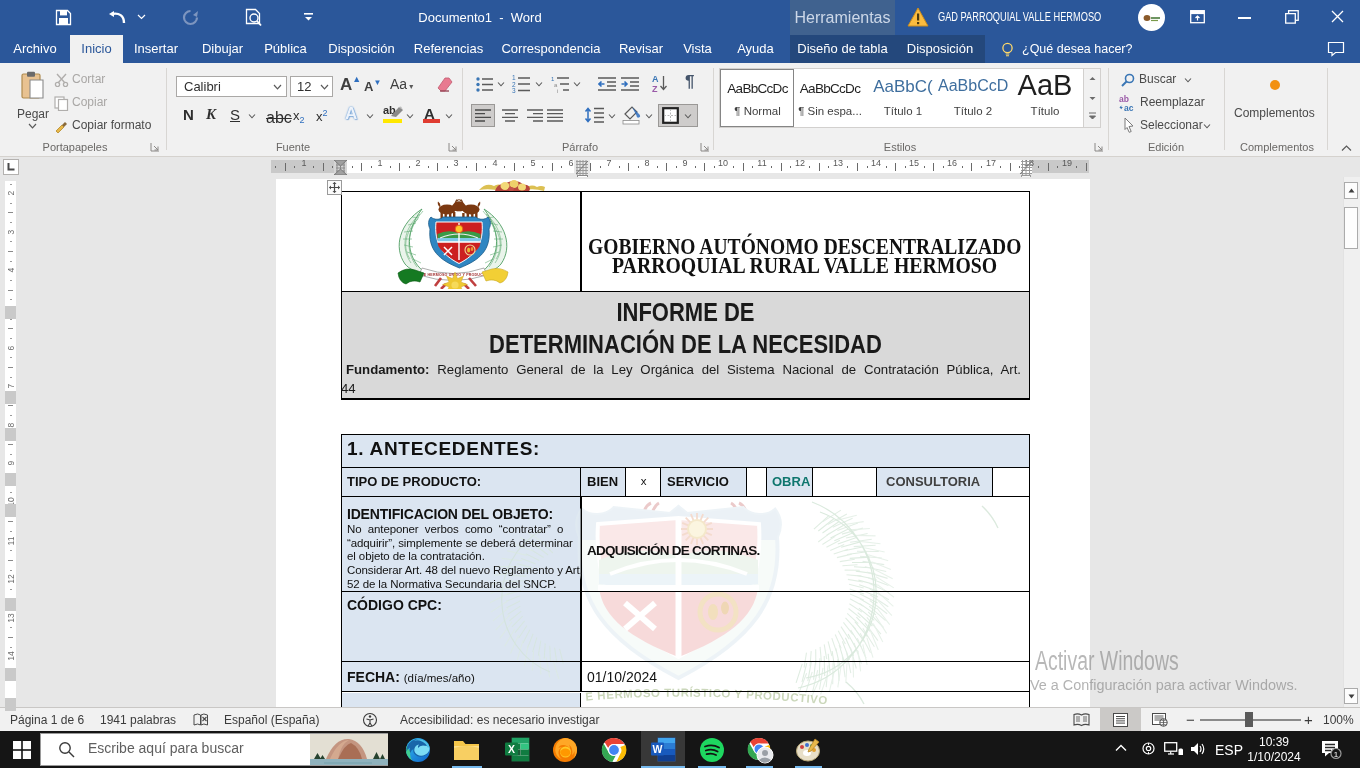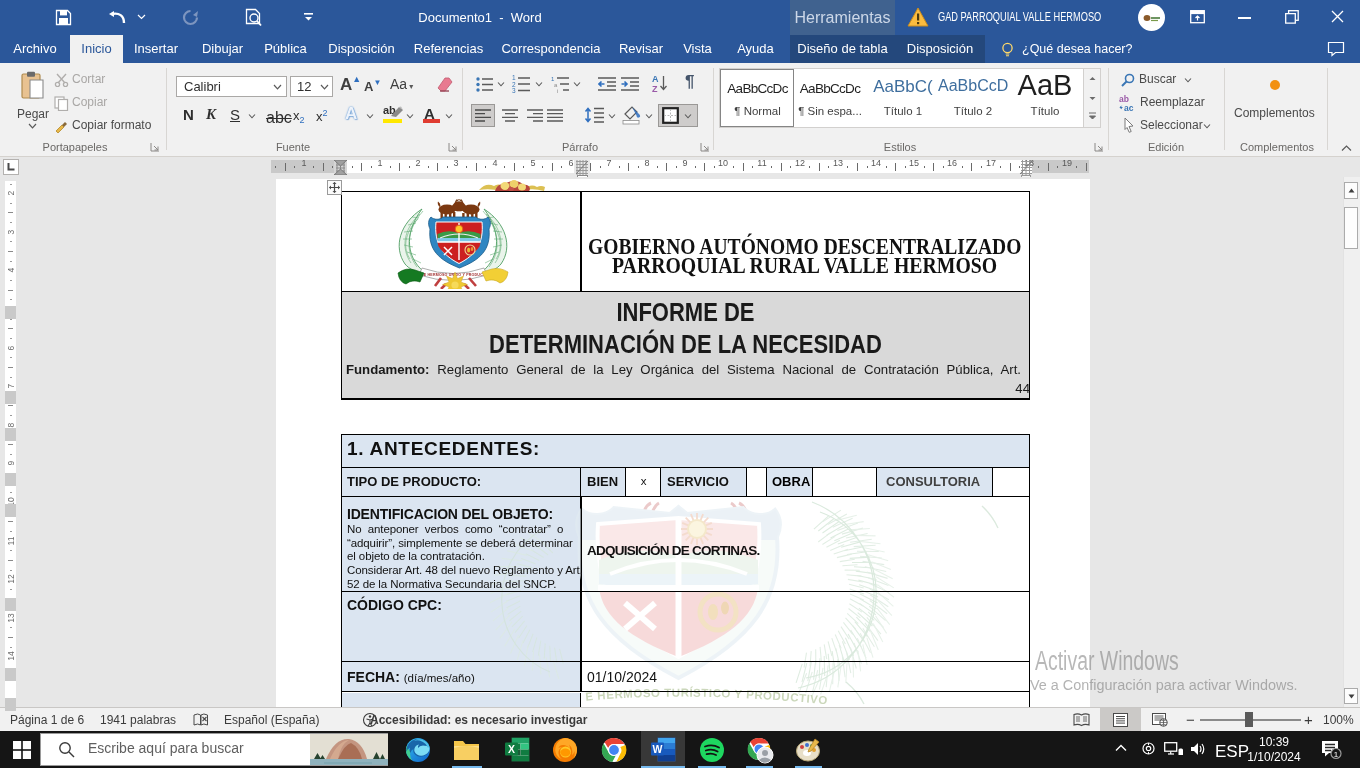--- a/index.html
+++ b/index.html
@@ -644,29 +644,29 @@
   </g>
   <circle cx="63" cy="87" r="3.6" fill="#f6da5a"></circle>
  </svg>
 
  <div class="ab" style="left:588px;top:57px;width:432px;text-align:center;font-family:'Liberation Serif',serif;font-weight:bold;color:#111;font-size:23px;white-space:nowrap;transform:scaleX(0.85);transform-origin:0 0;z-index:3">GOBIERNO AUTÓNOMO DESCENTRALIZADO</div>
  <div class="ab" style="left:612px;top:76px;width:452px;font-family:'Liberation Serif',serif;font-weight:bold;color:#111;font-size:23px;white-space:nowrap;transform:scaleX(0.86);transform-origin:0 0;z-index:3">PARROQUIAL RURAL VALLE HERMOSO</div>
 
  <div class="ab" style="left:341px;top:121px;width:689px;text-align:center;font-weight:bold;font-size:25px;color:#1a1a1a;z-index:3;transform:scaleX(0.88);transform-origin:center">INFORME DE</div>
  <div class="ab" style="left:341px;top:153px;width:689px;text-align:center;font-weight:bold;font-size:25px;color:#1a1a1a;z-index:3;transform:scaleX(0.88);transform-origin:center">DETERMINACIÓN DE LA NECESIDAD</div>
  <div class="ab" style="left:346px;top:185px;width:675px;text-align:justify;text-align-last:justify;font-size:13.2px;color:#1a1a1a;z-index:3"><b>Fundamento:</b> Reglamento General de la Ley Orgánica del Sistema Nacional de Contratación Pública, Art.</div>
- <div class="ab" style="left:341px;top:204px;width:689px;text-align:right;font-size:13.2px;color:#1a1a1a;z-index:3">44</div>
+ <div class="ab" style="left:341px;top:204px;width:689px;text-align:left;font-size:13.2px;color:#1a1a1a;z-index:3">44</div>
 
  <div class="ab" style="left:347px;top:261px;font-weight:bold;font-size:19px;color:#111;z-index:3;letter-spacing:0.7px">1. ANTECEDENTES:</div>
 
  <div class="ab" style="left:347px;top:297px;font-weight:bold;font-size:13px;color:#111;z-index:3">TIPO DE PRODUCTO:</div>
  <div class="ab" style="left:587px;top:297px;font-weight:bold;font-size:13px;color:#111;z-index:3">BIEN</div>
  <div class="ab" style="left:626px;top:298px;width:35px;text-align:center;font-size:11.5px;color:#111;z-index:3">x</div>
  <div class="ab" style="left:667px;top:297px;font-weight:bold;font-size:13px;color:#111;z-index:3">SERVICIO</div>
- <div class="ab" style="left:772px;top:297px;font-weight:bold;font-size:13px;color:#000000;z-index:3">OBRA</div>
+ <div class="ab" style="left:772px;top:297px;font-weight:bold;font-size:13px;color:#0f766e;z-index:3">OBRA</div>
  <div class="ab" style="left:886px;top:297px;font-weight:bold;font-size:13px;color:#404040;z-index:3">CONSULTORIA</div>
 
  <div class="ab" style="left:347px;top:329px;font-weight:bold;font-size:14px;color:#111;z-index:3;letter-spacing:-0.2px">IDENTIFICACION DEL OBJETO:</div>
  <div class="ab" style="left:347px;top:346px;width:232px;font-size:11.5px;color:#111;line-height:13.7px;z-index:3;white-space:nowrap;letter-spacing:-0.1px">No&nbsp; anteponer&nbsp; verbos&nbsp; como&nbsp; “contratar”&nbsp; o<br>“adquirir”, simplemente se deberá determinar<br>el objeto de la contratación.<br>Considerar Art. 48 del nuevo Reglamento y Art.<br>52 de la Normativa Secundaria del SNCP.</div>
  <div class="ab" style="left:587px;top:366px;font-weight:bold;font-size:13.5px;color:#111;z-index:3;letter-spacing:-0.75px">ADQUISICIÓN DE CORTINAS.</div>
 
  <div class="ab" style="left:347px;top:420px;font-weight:bold;font-size:14px;color:#111;z-index:3">CÓDIGO CPC:</div>
 
  <div class="ab" style="left:347px;top:492px;font-size:14px;color:#111;z-index:3"><b>FECHA:</b> <span style="font-size:11.5px">(día/mes/año)</span></div>
  <div class="ab" style="left:587px;top:492px;font-size:14px;color:#111;z-index:3">01/10/2024</div>
@@ -697,21 +697,21 @@
  <svg class="ab" style="left:193px;top:5px" width="16" height="14" viewBox="0 0 16 14">
   <path d="M1 2 q4 -2 6.5 0 v10 q-2.5 -2 -6.5 0 z M14.5 2 q-4 -2 -6.5 0 v10 q2.5 -2 6.5 0 z" fill="none" stroke="#4a4a4a" stroke-width="1"></path>
   <path d="M9.5 4 l4 4 m0 -4 l-4 4" stroke="#4a4a4a" stroke-width="1.1"></path>
  </svg>
  <div class="ab" style="left:224px;top:5px">Español (España)</div>
  <svg class="ab" style="left:362px;top:4px" width="16" height="16" viewBox="0 0 16 16">
   <circle cx="8" cy="8" r="6.5" fill="none" stroke="#3a3a3a" stroke-width="1.1"></circle>
   <circle cx="8" cy="4.5" r="1.2" fill="#3a3a3a"></circle>
   <path d="M4.5 7 L8 8 L11.5 7 M8 8 v3 M8 11 l-2 3 M8 11 l2 3" stroke="#3a3a3a" stroke-width="1.1" fill="none"></path>
  </svg>
- <div class="ab" style="left:370px;top:5px;font-weight:bold">Accesibilidad: es necesario investigar</div>
+ <div class="ab" style="left:400px;top:5px;font-weight:normal">Accesibilidad: es necesario investigar</div>
 
  <svg class="ab" style="left:1073px;top:5px" width="17" height="14" viewBox="0 0 17 14">
   <path d="M1 1.5 q4 -1.5 7.5 0.5 q3.5 -2 7.5 -0.5 v10.5 q-4 -1.5 -7.5 0.5 q-3.5 -2 -7.5 -0.5 z" fill="none" stroke="#4a4a4a" stroke-width="1.1"></path>
   <path d="M3 4 h4 M3 6 h4 M3 8 h4 M10 4 h4 M10 6 h4 M10 8 h4" stroke="#4a4a4a" stroke-width="0.8"></path>
  </svg>
  <div class="ab" style="left:1100px;top:0;width:41px;height:23px;background:#cbc9c7"></div>
  <svg class="ab" style="left:1113px;top:5px" width="15" height="14" viewBox="0 0 15 14">
   <rect x="0.5" y="0.5" width="14" height="13" fill="#fff" stroke="#4a4a4a" stroke-width="1"></rect>
   <path d="M3 3.5 h9 M3 5.7 h9 M3 7.9 h9 M3 10.1 h9" stroke="#4a4a4a" stroke-width="1"></path>
  </svg>
@@ -855,21 +855,21 @@
  <svg class="ab" style="left:1164px;top:11px" width="19" height="14" viewBox="0 0 19 14">
   <rect x="0.7" y="0.7" width="12" height="8.5" fill="none" stroke="#fff" stroke-width="1.3"></rect>
   <path d="M4 12 h6" stroke="#fff" stroke-width="1.2"></path>
         <path d="M6.7 9.5 v2.5" stroke="#fff" stroke-width="1.2"></path>
   <path d="M14.5 13 v-5 q0 -1.5 1.5 -1.5 h1.5 q1.5 0 1.5 1.5 v5 z" fill="#fff"></path>
  </svg>
  <svg class="ab" style="left:1190px;top:11px" width="15" height="14" viewBox="0 0 15 14">
   <path d="M1 5 h3 l4 -4 v12 l-4 -4 h-3 z" fill="#fff"></path>
   <path d="M10 4 q2 3 0 6 M12 2 q3.5 5 0 10" stroke="#fff" stroke-width="1.2" fill="none"></path>
  </svg>
- <div class="ab" style="left:1215px;top:11px;font-size:17px;color:#fff">ESP</div>
+ <div class="ab" style="left:1215px;top:11px;font-size:14px;color:#fff">ESP</div>
  <div class="ab" style="left:1243px;top:4px;width:62px;text-align:center;font-size:12px;color:#fff">10:39</div>
  <div class="ab" style="left:1243px;top:19px;width:62px;text-align:center;font-size:12px;color:#fff">1/10/2024</div>
  <svg class="ab" style="left:1320px;top:9px" width="22" height="20" viewBox="0 0 22 20">
   <path d="M2 1 h16 v12 h-9 l-4 3.5 v-3.5 h-3 z" fill="#fff"></path>
   <path d="M5 4.5 h10 M5 7.5 h10 M5 10.5 h6" stroke="#2a2a2a" stroke-width="1.4"></path>
   <circle cx="16" cy="13.5" r="5" fill="#151515" stroke="#9a9a9a" stroke-width="1.2"></circle>
   <text x="16" y="16.7" text-anchor="middle" font-size="8" fill="#fff" font-family="Liberation Sans">1</text>
  </svg>
     </div>
 </div>

